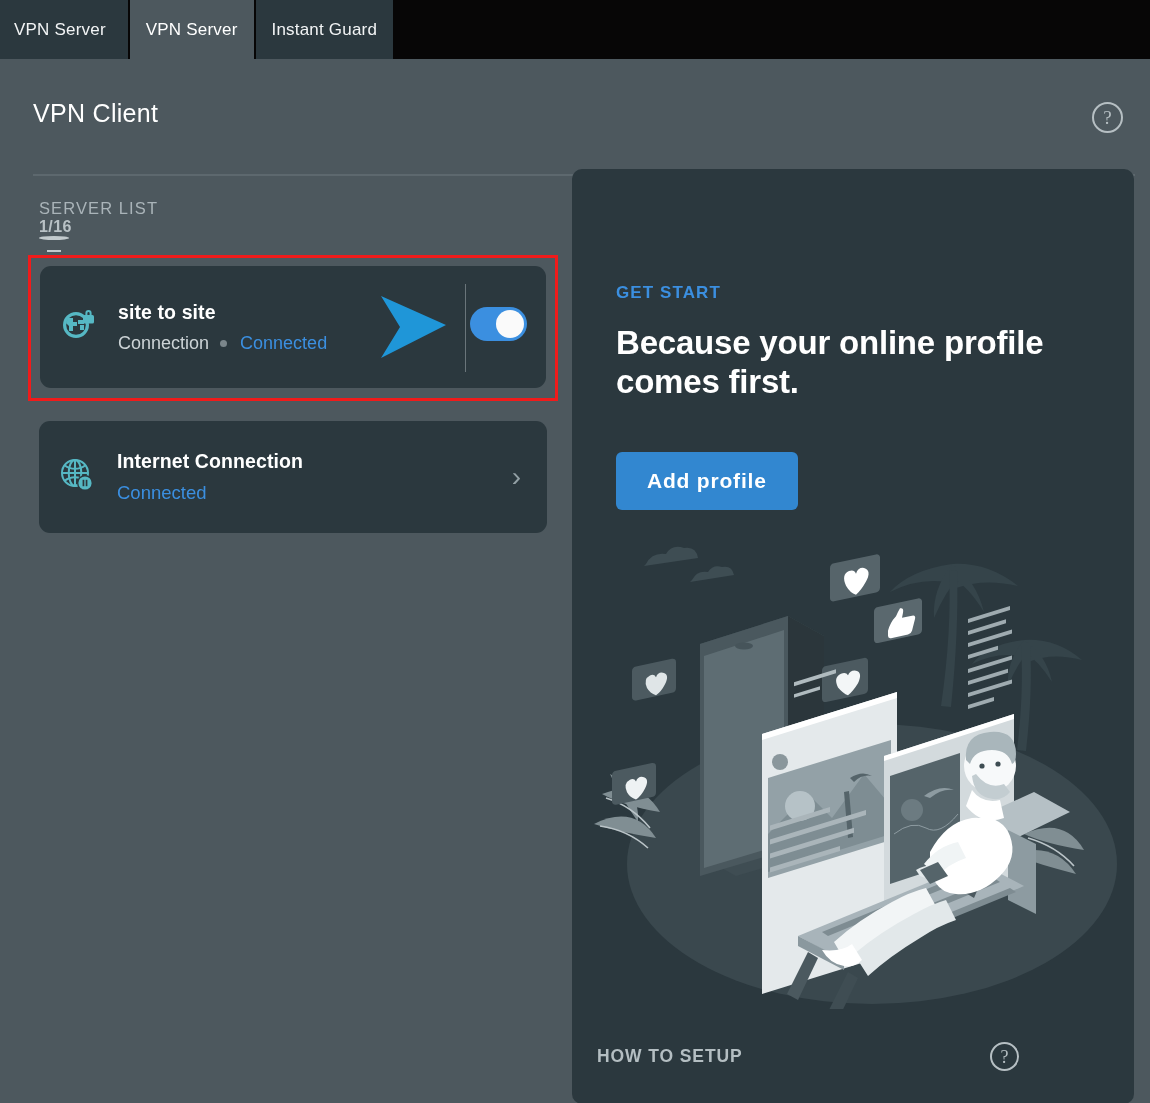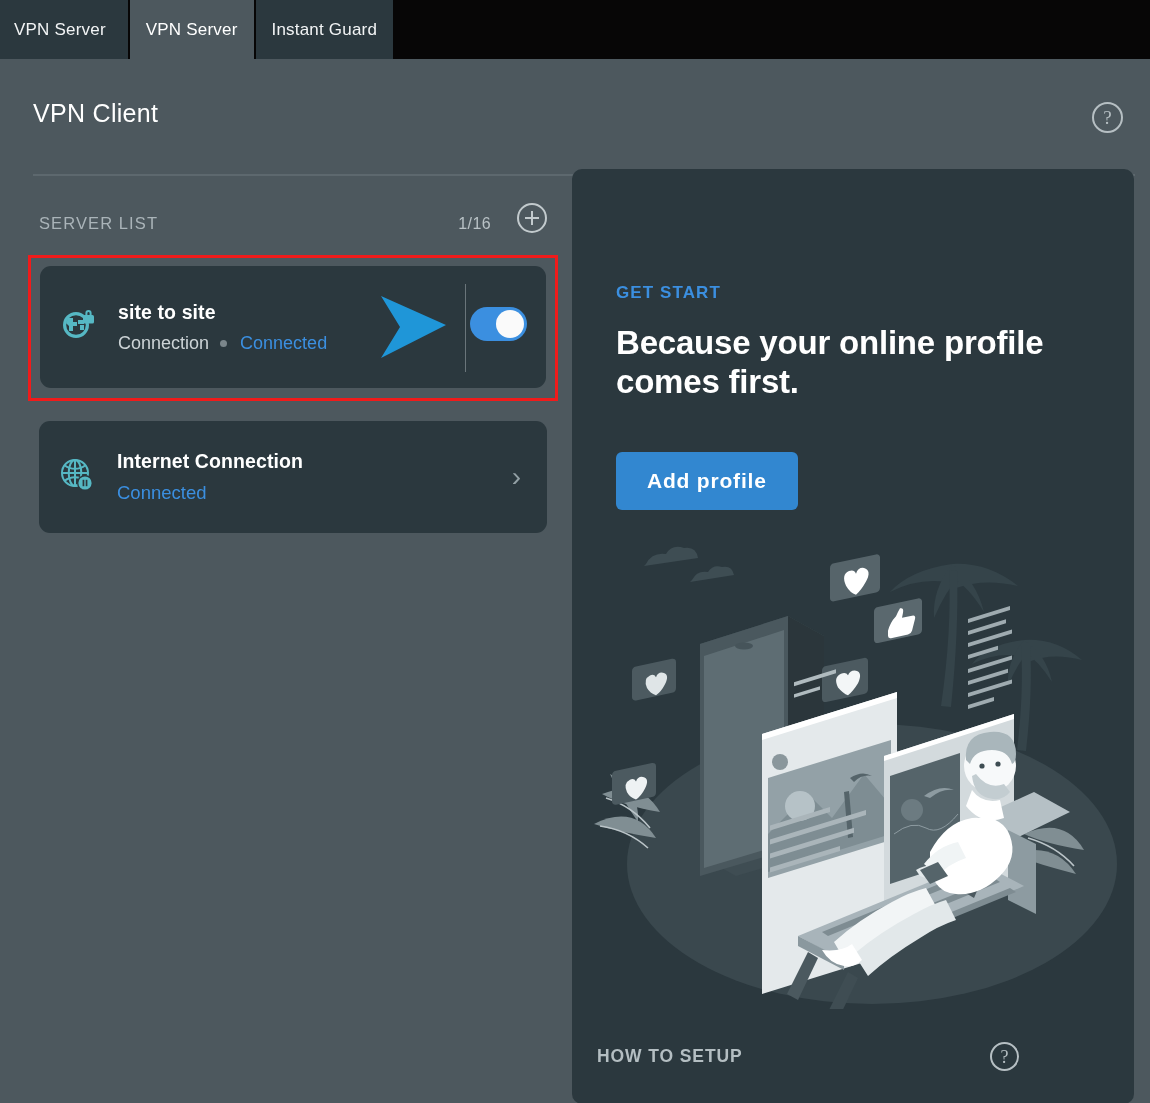--- a/index.html
+++ b/index.html
@@ -66,34 +66,35 @@
     background: transparent;
   }
   .circ.sm { width: 29px; height: 29px; font-size: 18px; }
 
   
   .left-col {
     position: absolute; top: 140px; left: 39px;
     width: 508px;
   }
   .list-head {
-    display: flex; align-items: flex-end;
+    display: flex; align-items: flex-start;
     height: 34px;
     margin-bottom: 22px;
+    flex-direction: column;
   }
   .list-head-title {
     color: #aab4b9;
     font-size: 16.5px;
     letter-spacing: 1.1px;
     flex: 1;
   }
   .list-count {
     color: #b9c2c6;
     font-size: 16px;
-    font-weight: normal;
+    font-weight: bold;
     margin-right: 26px;
     letter-spacing: .4px;
   }
   .plus-btn {
     width: 30px; height: 30px; border-radius: 50%;
     border: 2px solid #c2cacd;
     position: relative; cursor: pointer;
   }
   .plus-btn::before, .plus-btn::after {
     content: ""; position: absolute; background: #c2cacd;

